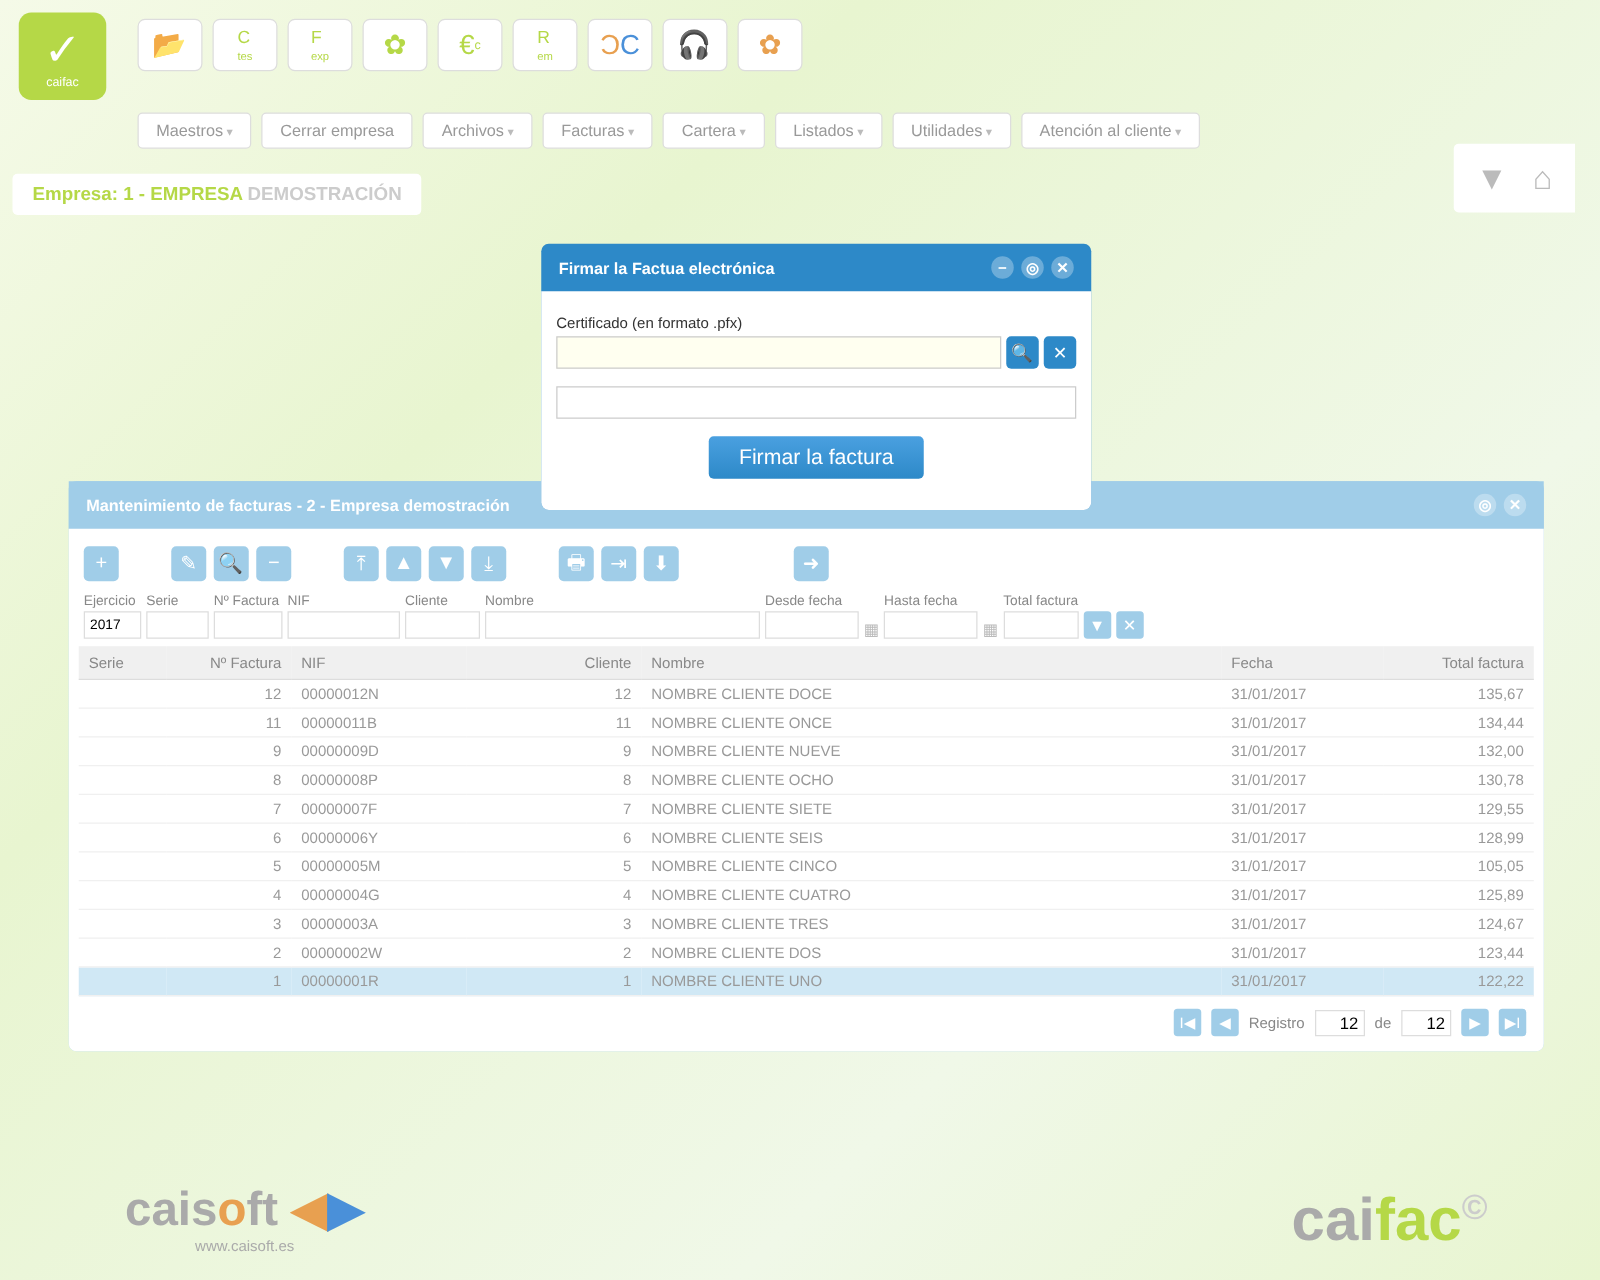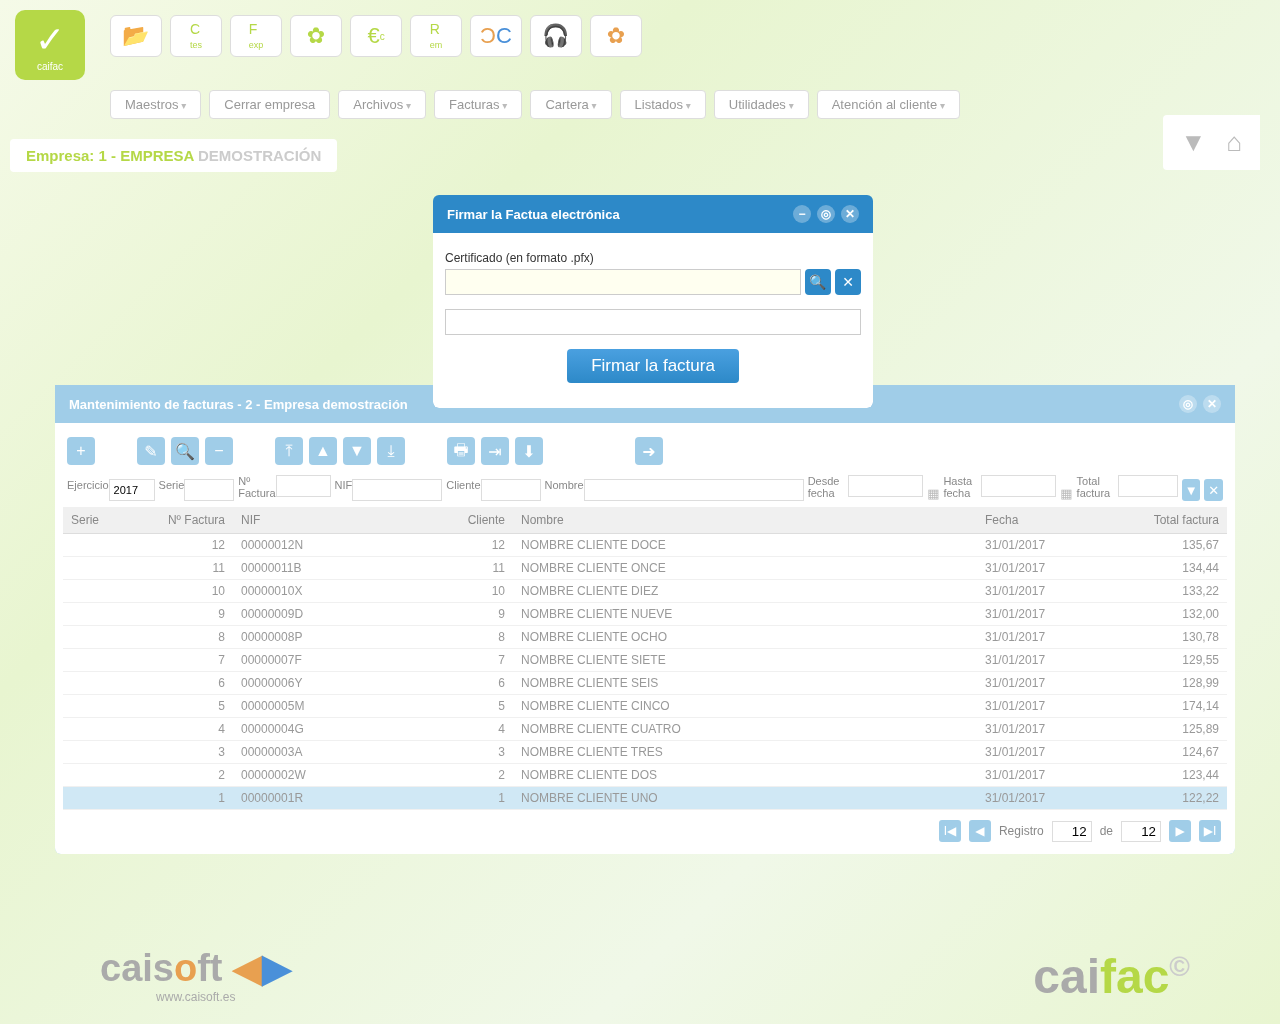--- a/index.html
+++ b/index.html
@@ -30,21 +30,21 @@
 .modal-input.white { background: #fff; }
 .modal-icon-btn { width: 26px; height: 26px; background: #2d89c8; border-radius: 4px; color: #fff; display: flex; align-items: center; justify-content: center; cursor: pointer; font-size: 14px; }
 .modal-submit { display: block; margin: 14px auto 0; padding: 7px 24px; background: linear-gradient(#4aa0e0, #2d89c8); color: #fff; border: none; border-radius: 4px; cursor: pointer; font-size: 17px; }
 .grid-window { left: 55px; top: 385px; width: 1180px; background: #a0cde8; z-index: 50; }
 .grid-window .win-title { color: #fff; background: #a0cde8; }
 .grid-body { background: #fff; padding: 8px; border-radius: 0 0 6px 6px; }
 .toolbar { display: flex; gap: 6px; padding: 6px 4px 10px; align-items: center; }
 .tb-btn { width: 28px; height: 28px; background: #a0cde8; border-radius: 4px; display: flex; align-items: center; justify-content: center; color: #fff; cursor: pointer; font-size: 16px; }
 .tb-gap { width: 30px; }
 .filter-row { display: flex; gap: 4px; padding: 0 4px 6px; align-items: flex-end; }
-.filter-grp { display: flex; flex-direction: row; }
+.filter-grp { display: flex; flex-direction: column; }
 .filter-grp label { font-size: 11px; color: #888; margin-bottom: 2px; }
 .filter-grp input { border: 1px solid #ddd; padding: 3px 4px; height: 22px; font-size: 11px; }
 .filter-btn { width: 22px; height: 22px; background: #a0cde8; border-radius: 3px; color: #fff; display: flex; align-items: center; justify-content: center; cursor: pointer; }
 table { width: 100%; border-collapse: collapse; }
 th { background: #f0f0f0; color: #888; font-weight: normal; text-align: left; padding: 6px 8px; font-size: 12px; border-bottom: 1px solid #ddd; }
 td { padding: 4px 8px; font-size: 12px; color: #999; border-bottom: 1px solid #f0f0f0; }
 tr.selected td { background: #d0e8f5; }
 .col-r { text-align: right; }
 .pager { display: flex; justify-content: flex-end; align-items: center; gap: 8px; padding: 10px 6px 4px; font-size: 12px; color: #888; }
 .pager-btn { width: 22px; height: 22px; background: #a0cde8; border-radius: 3px; color: #fff; display: flex; align-items: center; justify-content: center; cursor: pointer; }
@@ -207,29 +207,20 @@
             <td></td>
             <td class="col-r">11</td>
             <td>00000011B</td>
             <td class="col-r">11</td>
             <td>NOMBRE CLIENTE ONCE</td>
             <td>31/01/2017</td>
             <td class="col-r">134,44</td>
           </tr>
           <tr>
             <td></td>
-            <td class="col-r">10</td>
-            <td>00000010X</td>
-            <td class="col-r">10</td>
-            <td>NOMBRE CLIENTE DIEZ</td>
-            <td>31/01/2017</td>
-            <td class="col-r">133,22</td>
-          </tr>
-          <tr>
-            <td></td>
             <td class="col-r">9</td>
             <td>00000009D</td>
             <td class="col-r">9</td>
             <td>NOMBRE CLIENTE NUEVE</td>
             <td>31/01/2017</td>
             <td class="col-r">132,00</td>
           </tr>
           <tr>
             <td></td>
             <td class="col-r">8</td>
@@ -257,21 +248,21 @@
             <td>31/01/2017</td>
             <td class="col-r">128,99</td>
           </tr>
           <tr>
             <td></td>
             <td class="col-r">5</td>
             <td>00000005M</td>
             <td class="col-r">5</td>
             <td>NOMBRE CLIENTE CINCO</td>
             <td>31/01/2017</td>
-            <td class="col-r">174,14</td>
+            <td class="col-r">105,05</td>
           </tr>
           <tr>
             <td></td>
             <td class="col-r">4</td>
             <td>00000004G</td>
             <td class="col-r">4</td>
             <td>NOMBRE CLIENTE CUATRO</td>
             <td>31/01/2017</td>
             <td class="col-r">125,89</td>
           </tr>

